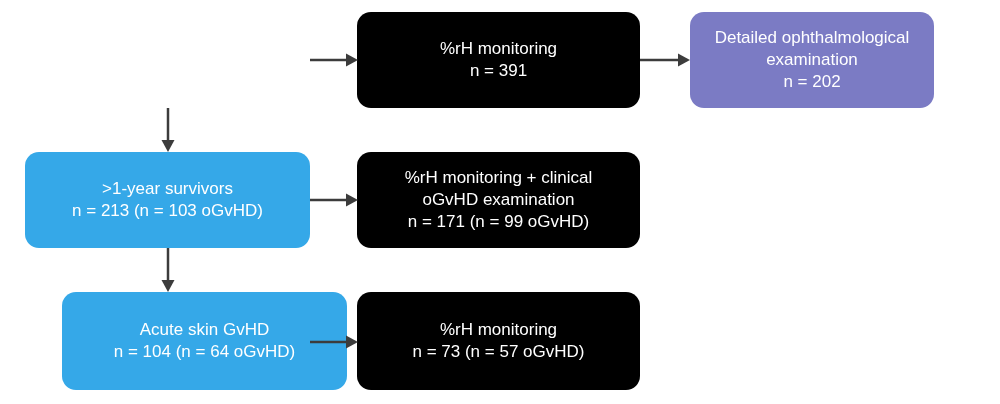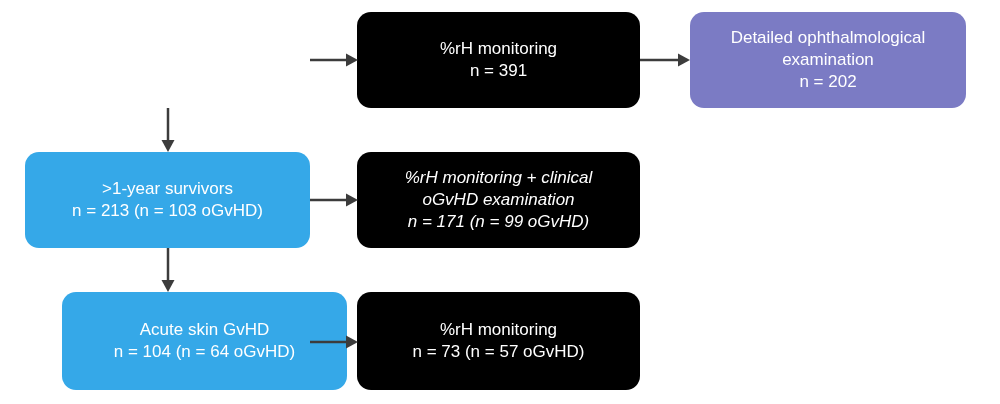--- a/index.html
+++ b/index.html
@@ -35,25 +35,25 @@
     display: block;
     white-space: nowrap;
   }
   .node-blue   { background: #35a8e8; }
   .node-navy   { background: #000000; }
   .node-purple { background: #7b7bc4; }
 
   
   #node-all-patients      { left: 25px;  top: 12px;  width: 285px; height: 96px; }
   #node-rh-monitoring-1   { left: 357px; top: 12px;  width: 283px; height: 96px; }
-  #node-ophthalmological  { left: 690px; top: 12px;  width: 276px; height: 96px; }
+  #node-ophthalmological  { left: 690px; top: 12px;  width: 244px; height: 96px; }
 
   
   #node-survivors         { left: 25px;  top: 152px; width: 285px; height: 96px; }
-  #node-rh-ogvhd          { left: 357px; top: 152px; width: 283px; height: 96px; font-style: italic; }
+  #node-rh-ogvhd          { left: 357px; top: 152px; width: 283px; height: 96px; }
 
   
   #node-acute-skin        { left: 25px;  top: 292px; width: 285px; height: 98px; margin-left: 37px; }
   #node-rh-monitoring-3   { left: 357px; top: 292px; width: 283px; height: 98px; }
 
   
   .arrow {
     position: absolute;
   }
   .arrow svg { display: block; overflow: visible; }

